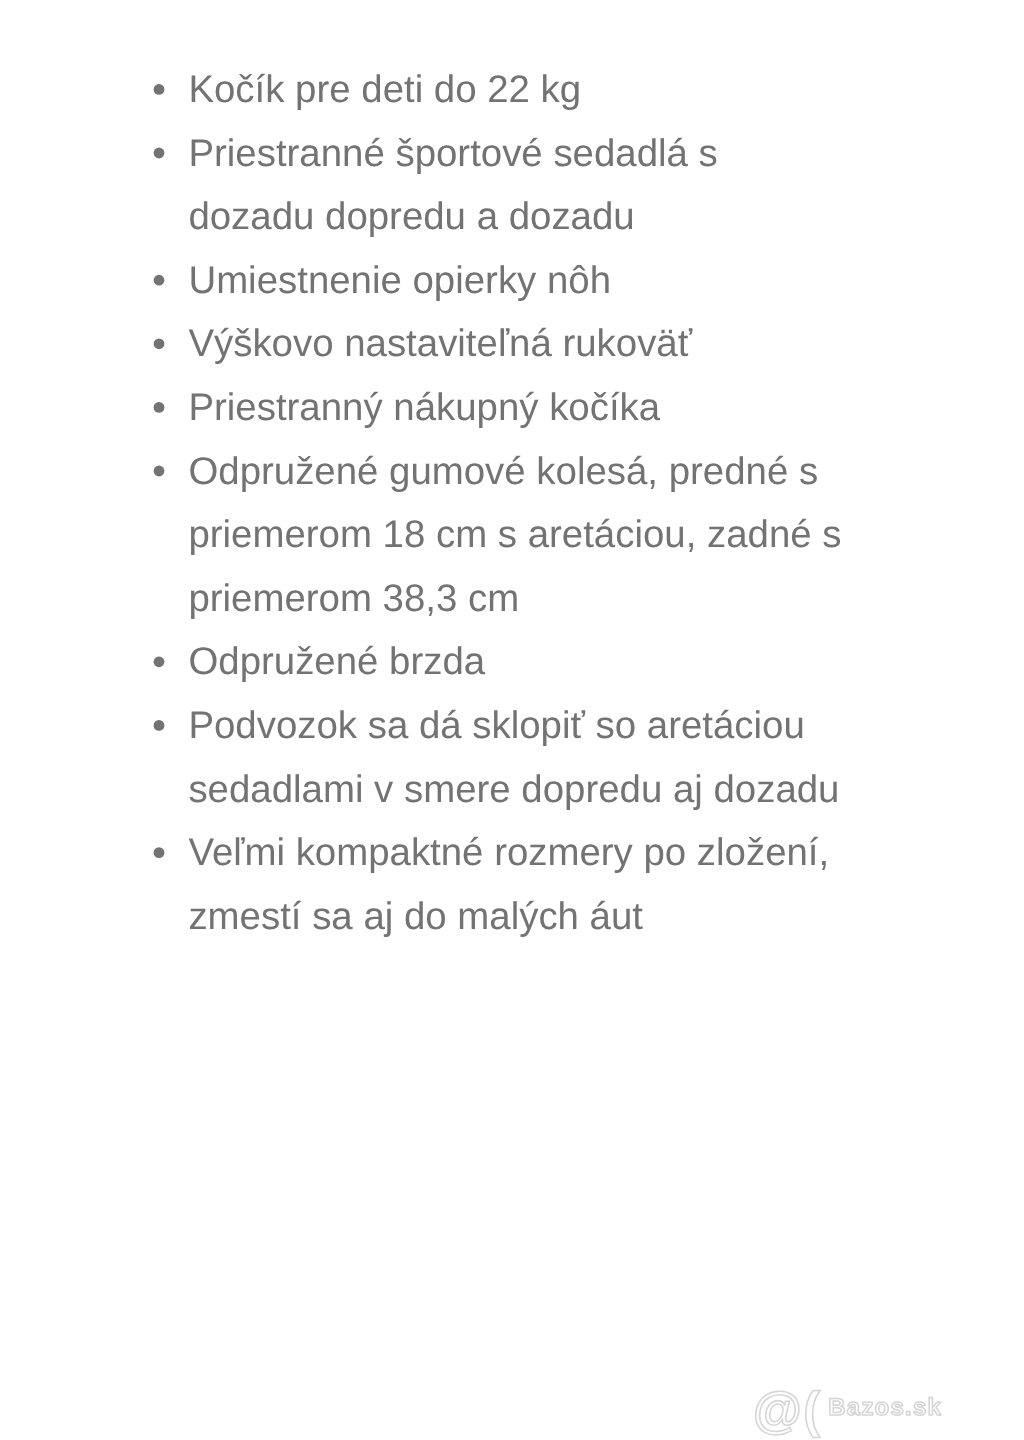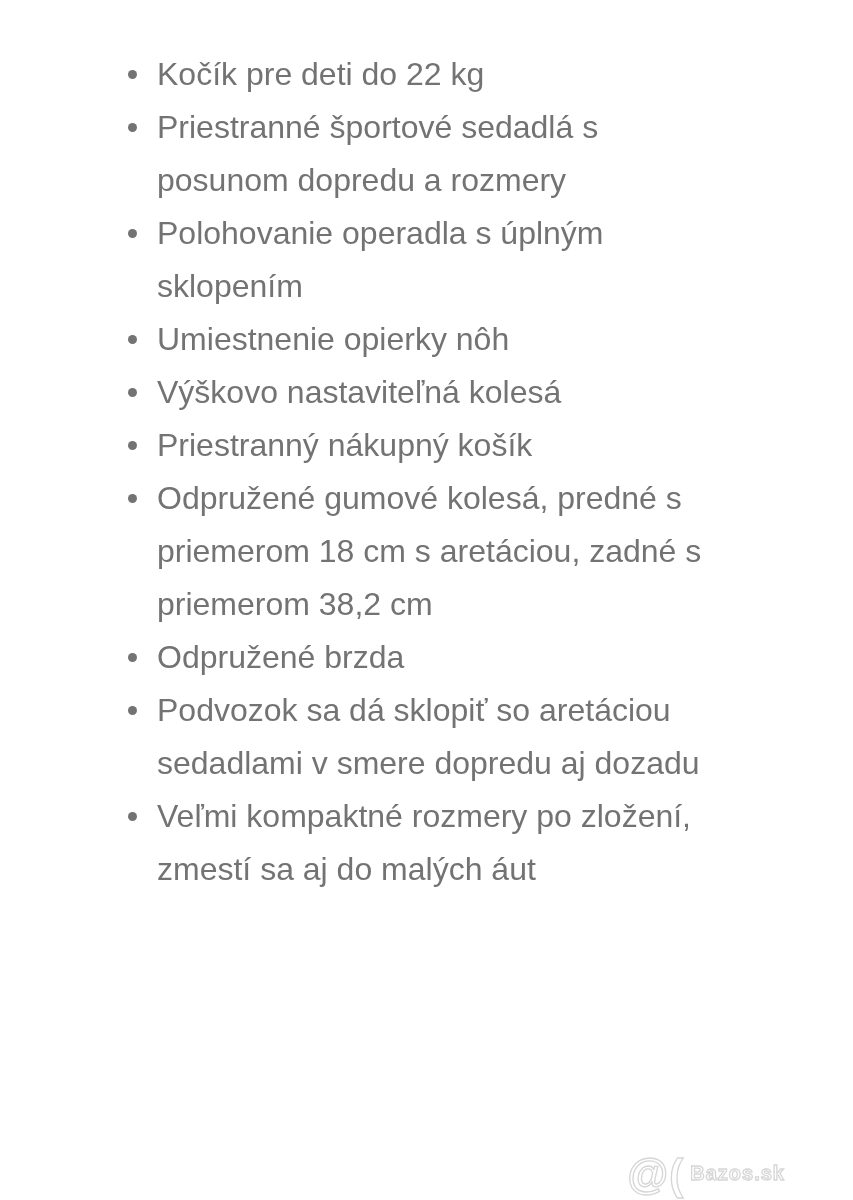--- a/index.html
+++ b/index.html
@@ -74,29 +74,27 @@
     line-height: 1;
   }
 </style>
 </head>
 <body>
 
 <div class="page">
   <ul class="features">
       <li>Kočík pre deti do 22 kg</li>
       <li>Priestranné športové sedadlá s
-posunom dopredu a rozmery</li>
-      <li>Polohovanie operadla s úplným
-sklopením</li>
+dozadu dopredu a dozadu</li>
       <li>Umiestnenie opierky nôh</li>
-      <li>Výškovo nastaviteľná kolesá</li>
-      <li>Priestranný nákupný košík</li>
+      <li>Výškovo nastaviteľná rukoväť</li>
+      <li>Priestranný nákupný kočíka</li>
       <li>Odpružené gumové kolesá, predné s
 priemerom 18 cm s aretáciou, zadné s
-priemerom 38,2 cm</li>
+priemerom 38,3 cm</li>
       <li>Odpružené brzda</li>
       <li>Podvozok sa dá sklopiť so aretáciou
 sedadlami v smere dopredu aj dozadu</li>
       <li>Veľmi kompaktné rozmery po zložení,
 zmestí sa aj do malých áut</li>
     </ul>
   <div class="watermark">
     <span class="wm-logo">@(</span>
     <span class="wm-text">Bazos.sk</span>
   </div>

